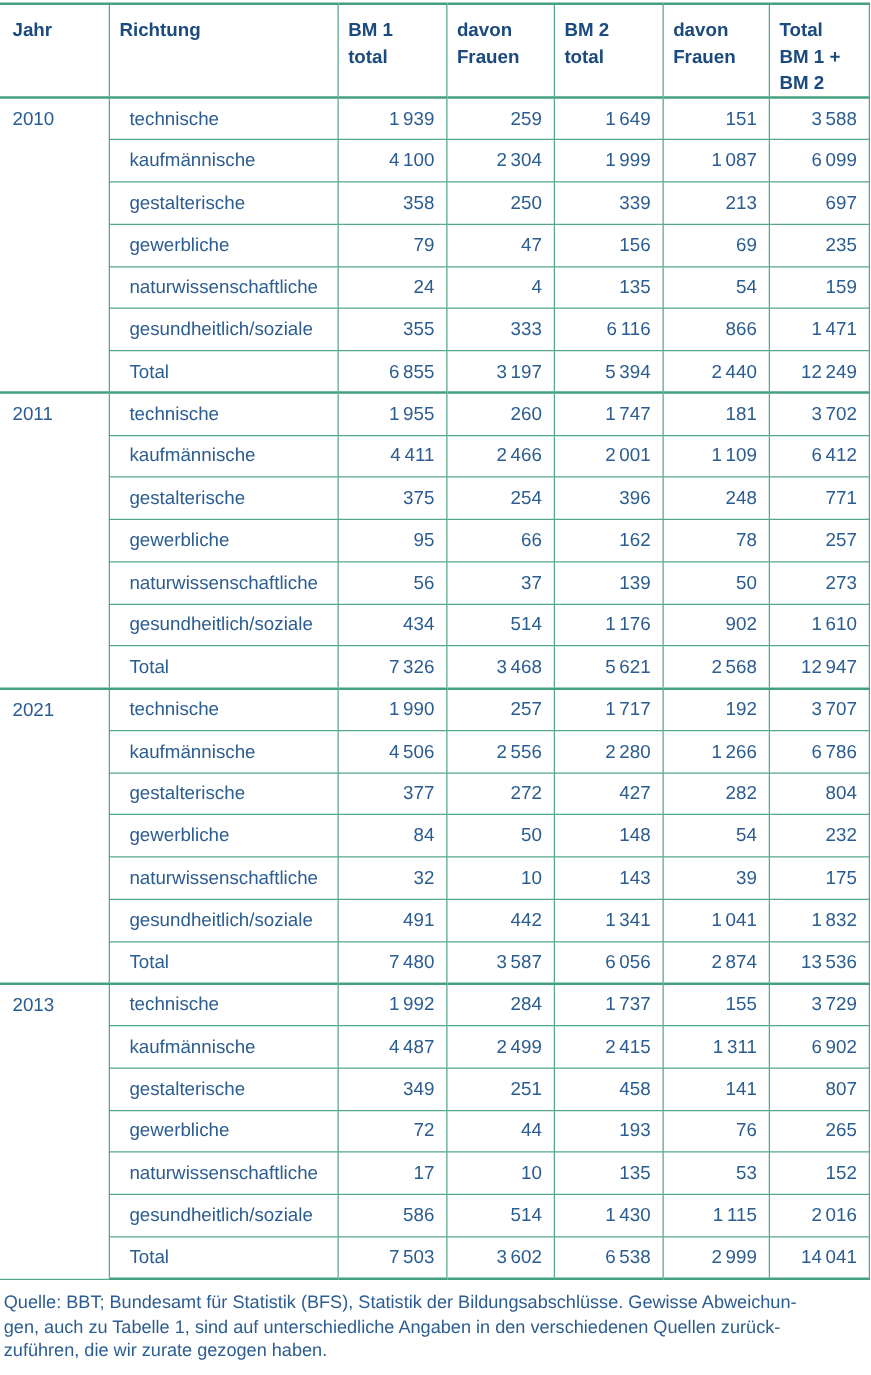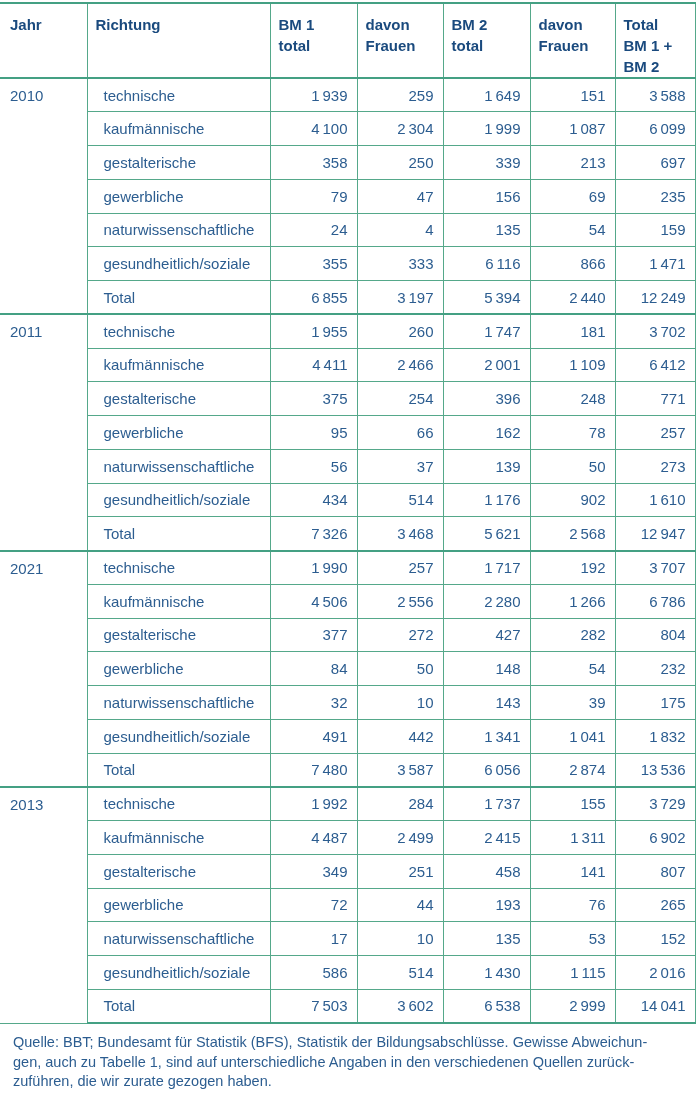--- a/index.html
+++ b/index.html
@@ -68,21 +68,21 @@
   .stats td.value-cell {
     text-align: right;
     padding-right: 9px;
   }
   
   .stats tr.block-start td { border-top: 2px solid var(--grid-strong); }
   .stats tbody tr:last-child td { border-bottom: 2px solid var(--grid-strong); }
   
   .source-note {
     margin-top: 9px;
-    padding-left: 13px;
+    padding-left: 3px;
     width: 697px;
     color: var(--navy);
     font-size: 14.5px;
     line-height: 19.5px;
     white-space: pre-line;
   }
 </style>
 </head>
 <body>
 

